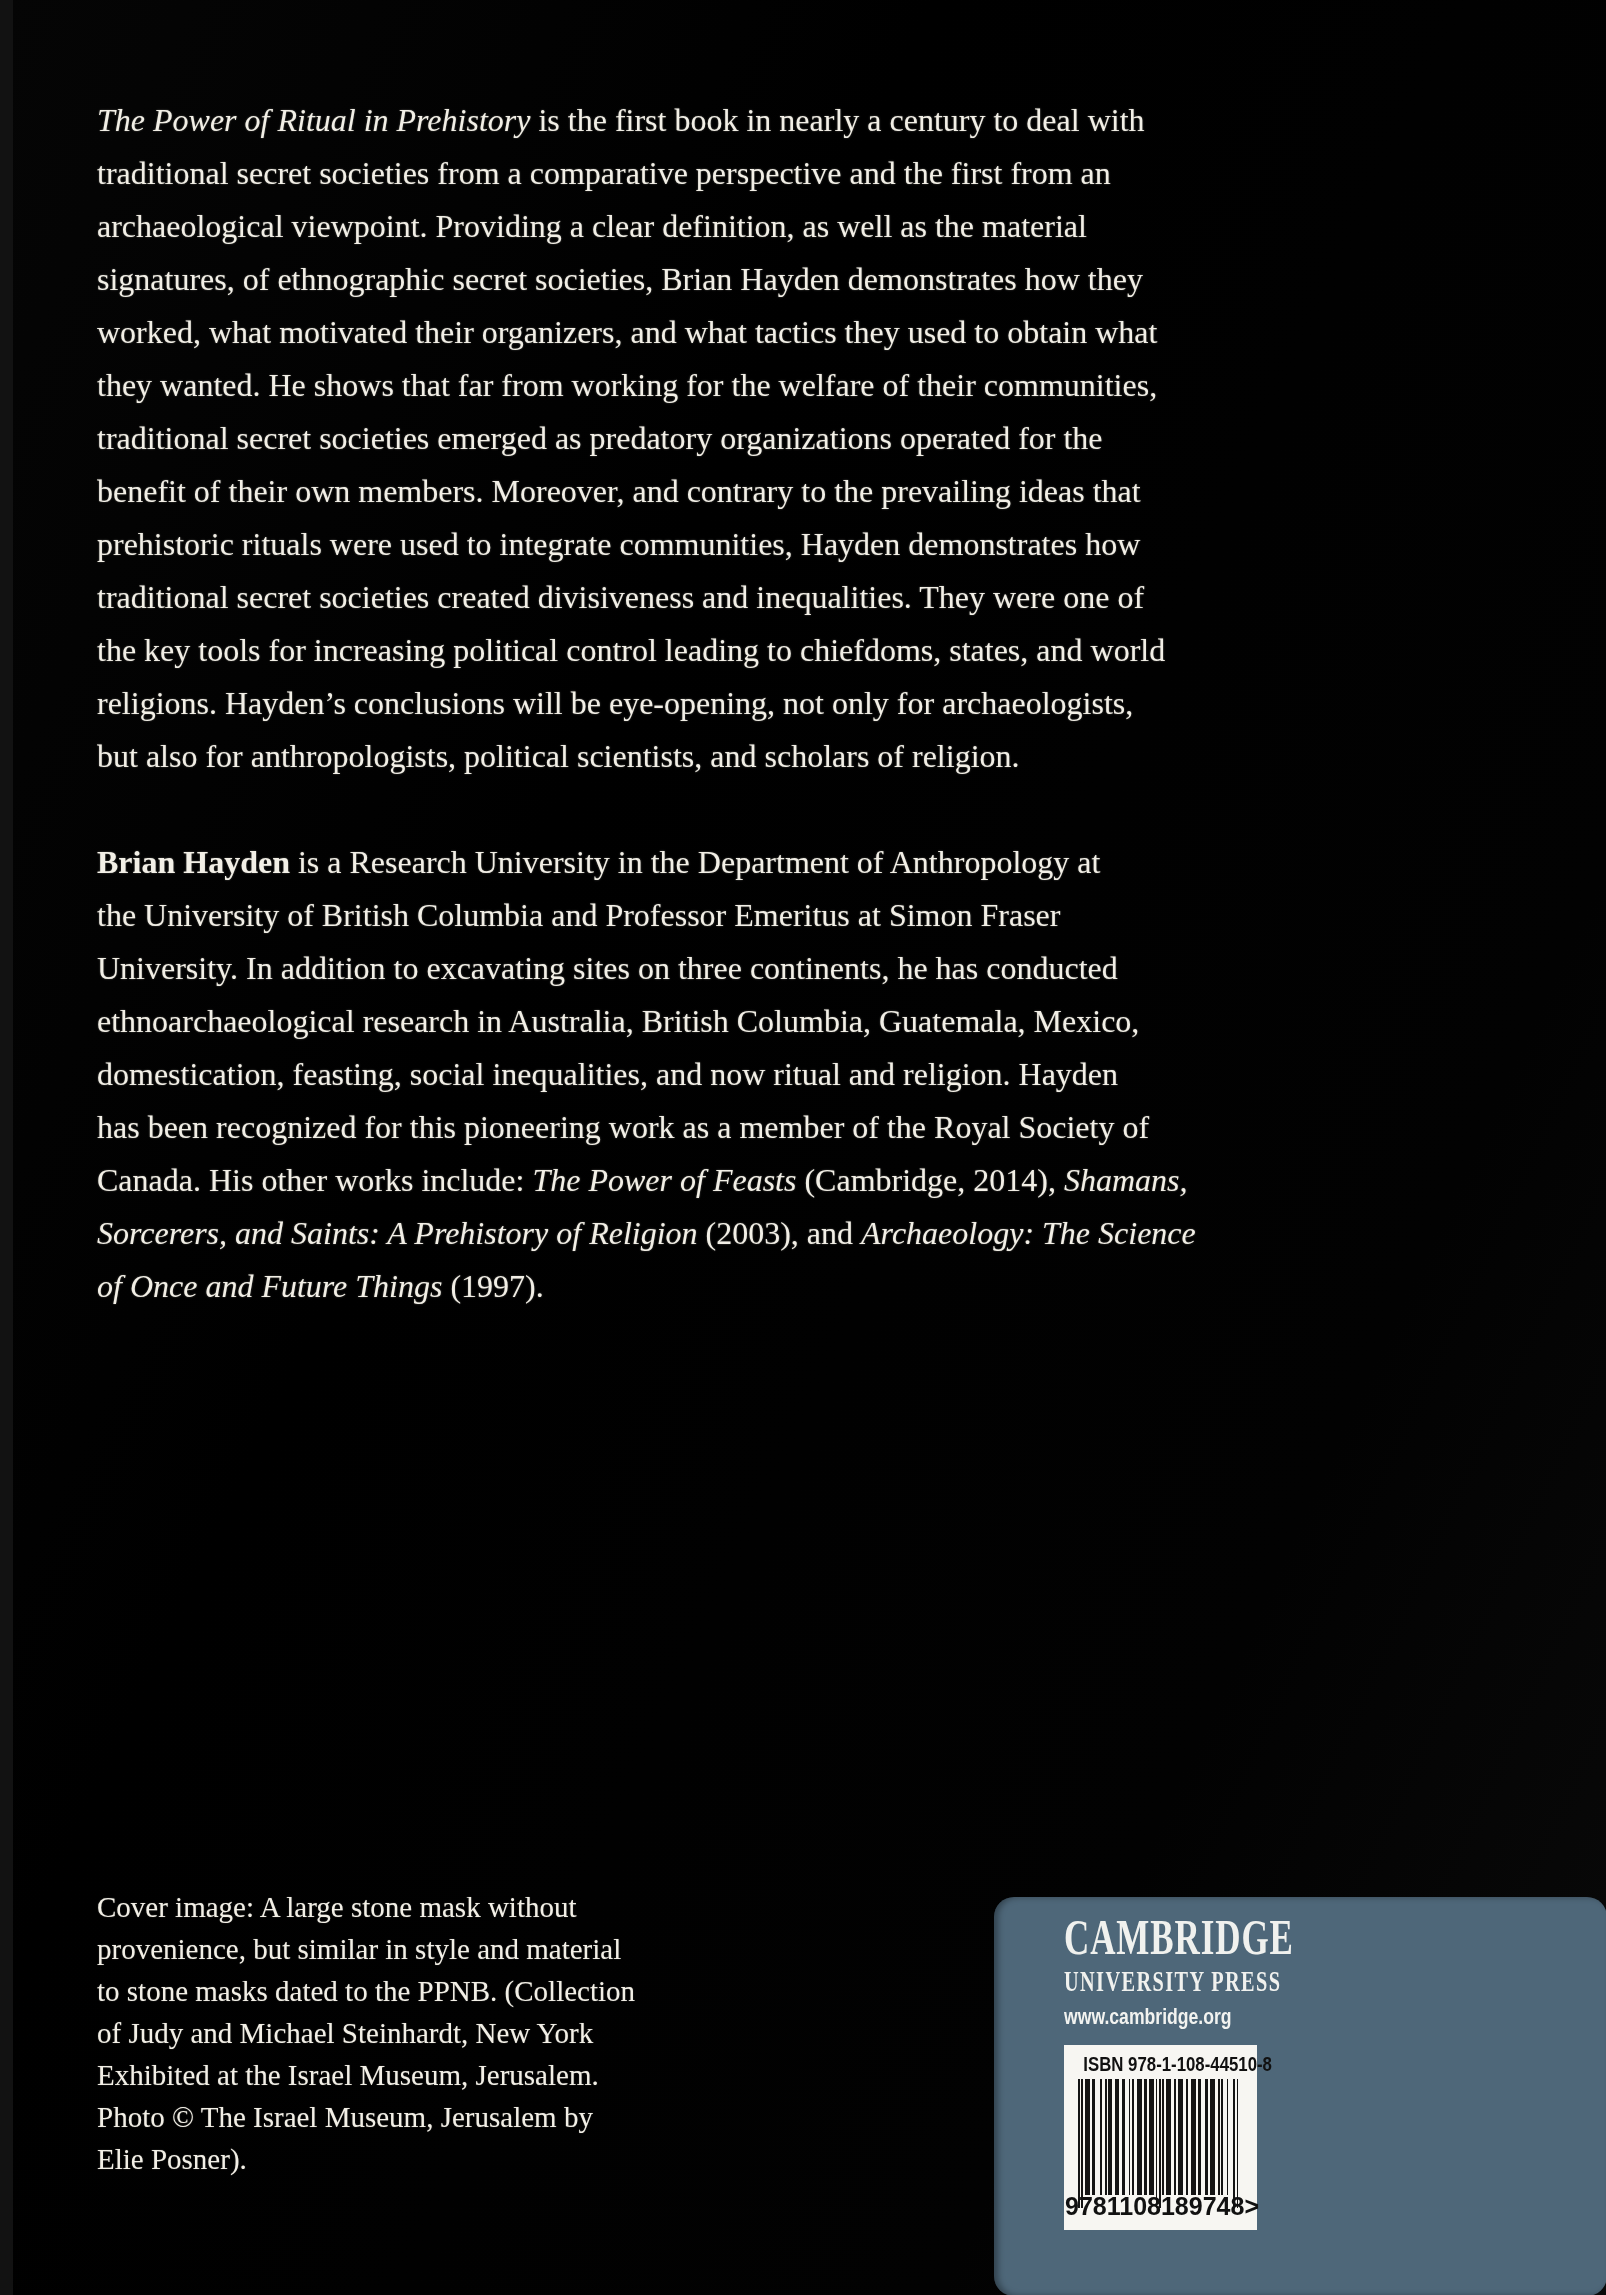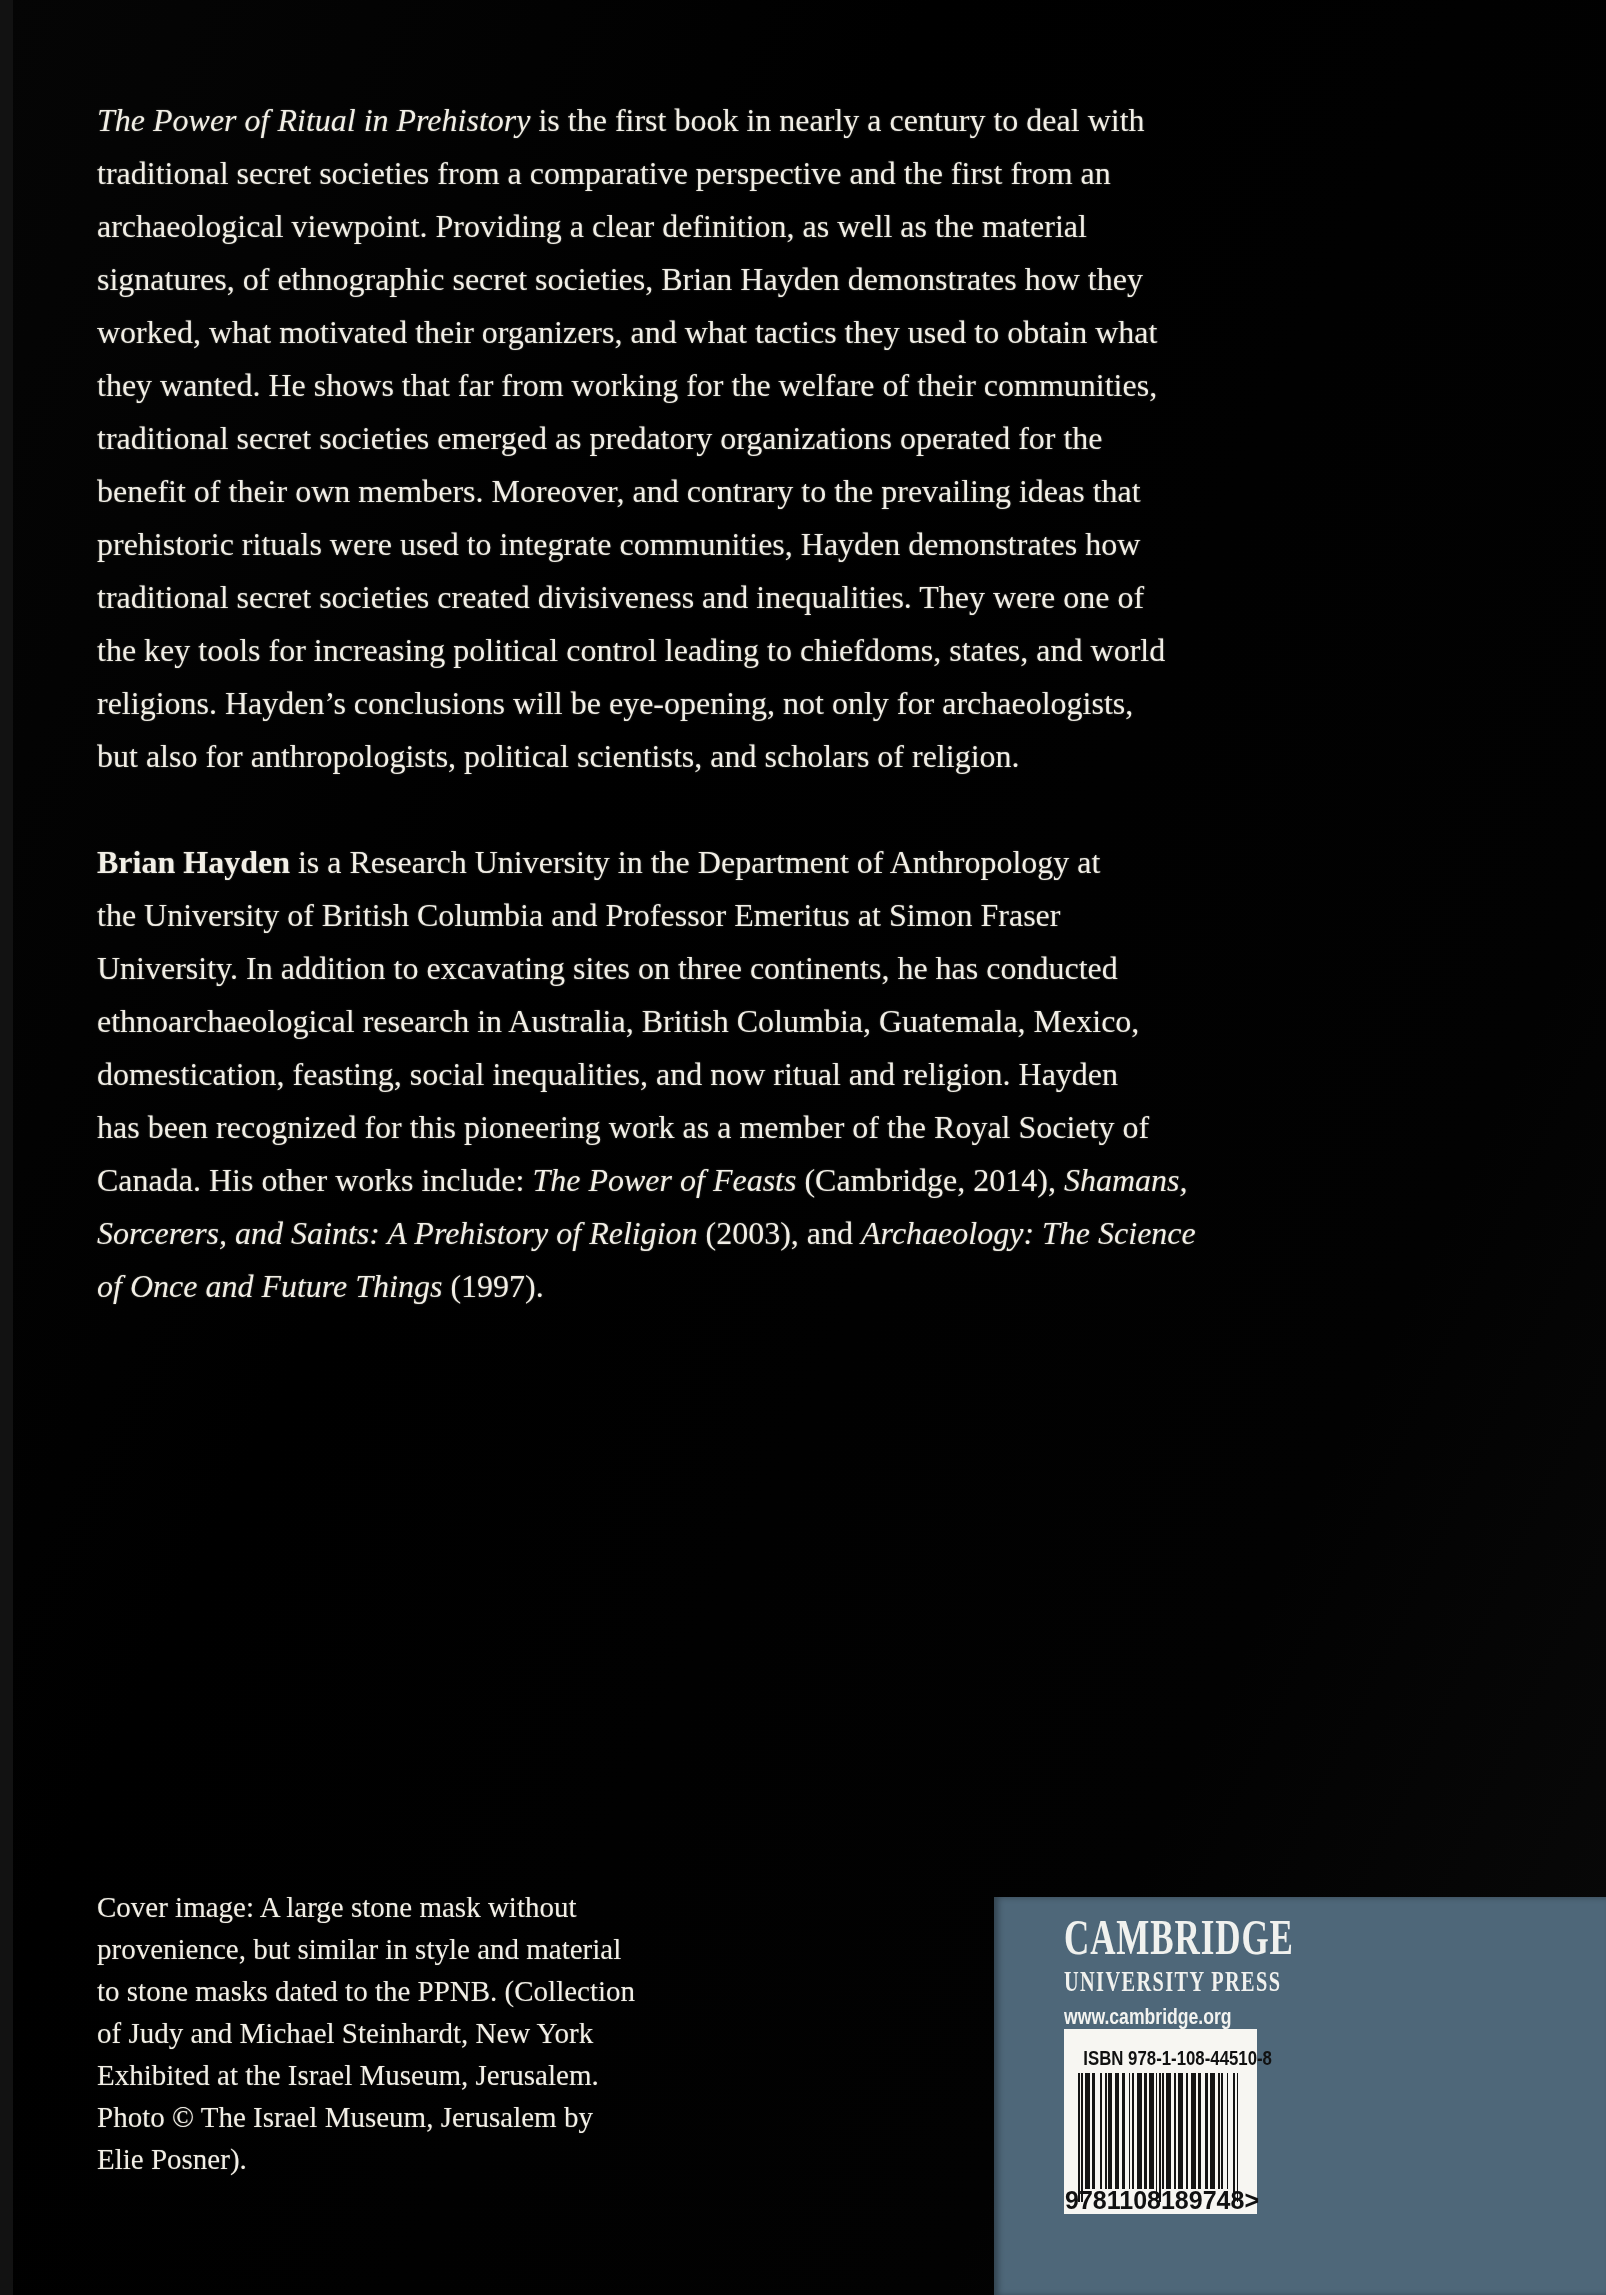--- a/index.html
+++ b/index.html
@@ -41,22 +41,22 @@
   .press{
     font-weight:700;font-size:29px;line-height:31px;letter-spacing:2px;margin-top:4px;
     color:#f0f1ee;transform:scaleX(.70);transform-origin:left top;white-space:nowrap;
   }
   .website{
     font-family:"Liberation Sans",sans-serif;font-weight:700;
     font-size:22px;line-height:24px;margin-top:8px;color:#f2f3f0;
     transform:scaleX(.80);transform-origin:left top;white-space:nowrap;
   }
   .isbn-box{
-    width:193px;height:185px;background:#f7f6f2;
-    box-sizing:border-box;padding-top:16px;
+    margin-top:16px;width:193px;height:185px;background:#f7f6f2;
+    box-sizing:border-box;padding-top:6px;
   }
   .isbn-label{
     font-family:"Liberation Sans",sans-serif;font-weight:700;
     font-size:21px;line-height:25.4px;color:#111;text-align:center;
     transform:scaleX(.80);transform-origin:center top;white-space:nowrap;
   }
   .bars{
     position:relative;margin:2.7px auto 0;width:165px;height:129px;
     display:flex;align-items:flex-start;
   }
@@ -109,21 +109,21 @@
   <div class="caption">
       <div class="tline"><span class="seg-r">Cover image: A large stone mask without</span></div>
       <div class="tline"><span class="seg-r">provenience, but similar in style and material</span></div>
       <div class="tline"><span class="seg-r">to stone masks dated to the PPNB. (Collection</span></div>
       <div class="tline"><span class="seg-r">of Judy and Michael Steinhardt, New York</span></div>
       <div class="tline"><span class="seg-r">Exhibited at the Israel Museum, Jerusalem.</span></div>
       <div class="tline"><span class="seg-r">Photo © The Israel Museum, Jerusalem by</span></div>
       <div class="tline"><span class="seg-r">Elie Posner).</span></div>
     </div>
 
-  <div class="publisher" style="background: rgb(78, 103, 121);">
+  <div class="publisher" style="background: rgb(78, 103, 121); border-radius: 20px;">
     <div class="pub-inner">
       <div class="wordmark">CAMBRIDGE</div>
       <div class="press">UNIVERSITY PRESS</div>
       <div class="website">www.cambridge.org</div>
       <div class="isbn-box" style="background: rgb(247, 246, 242);">
         <div class="isbn-label">ISBN 978-1-108-44510-8</div>
         <div class="bars" id="barcode-bars">
             <div class="bar on guard"></div>
             <div class="bar guard"></div>
             <div class="bar on guard"></div>

